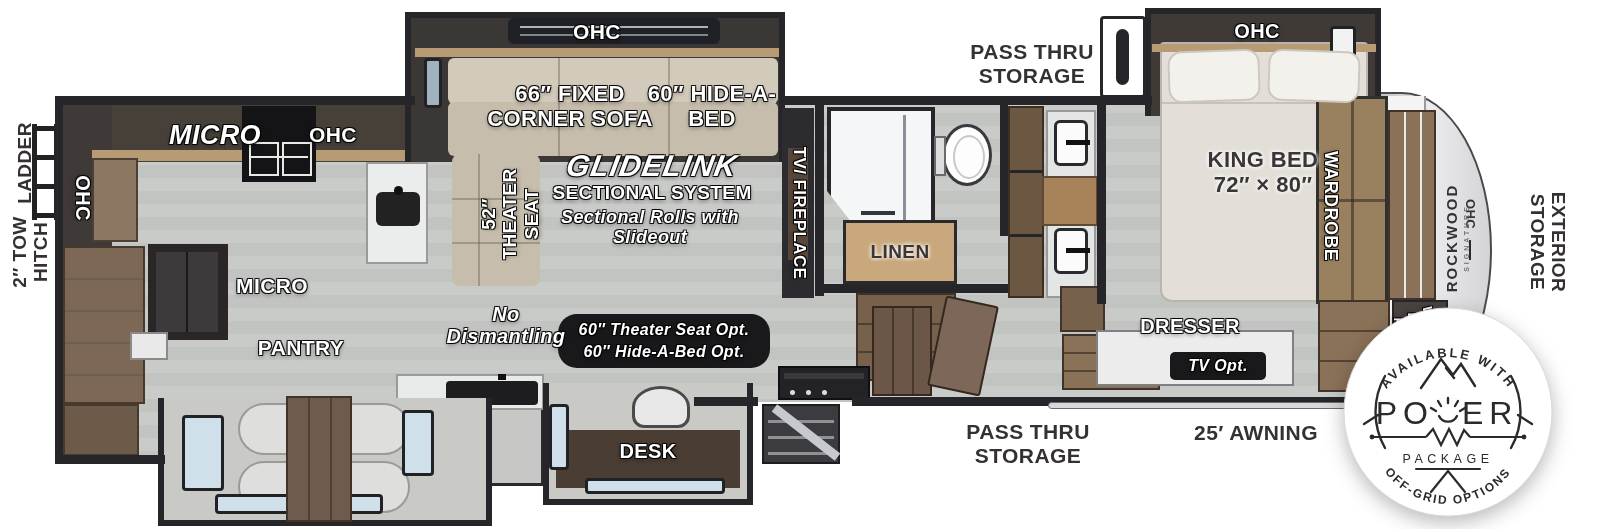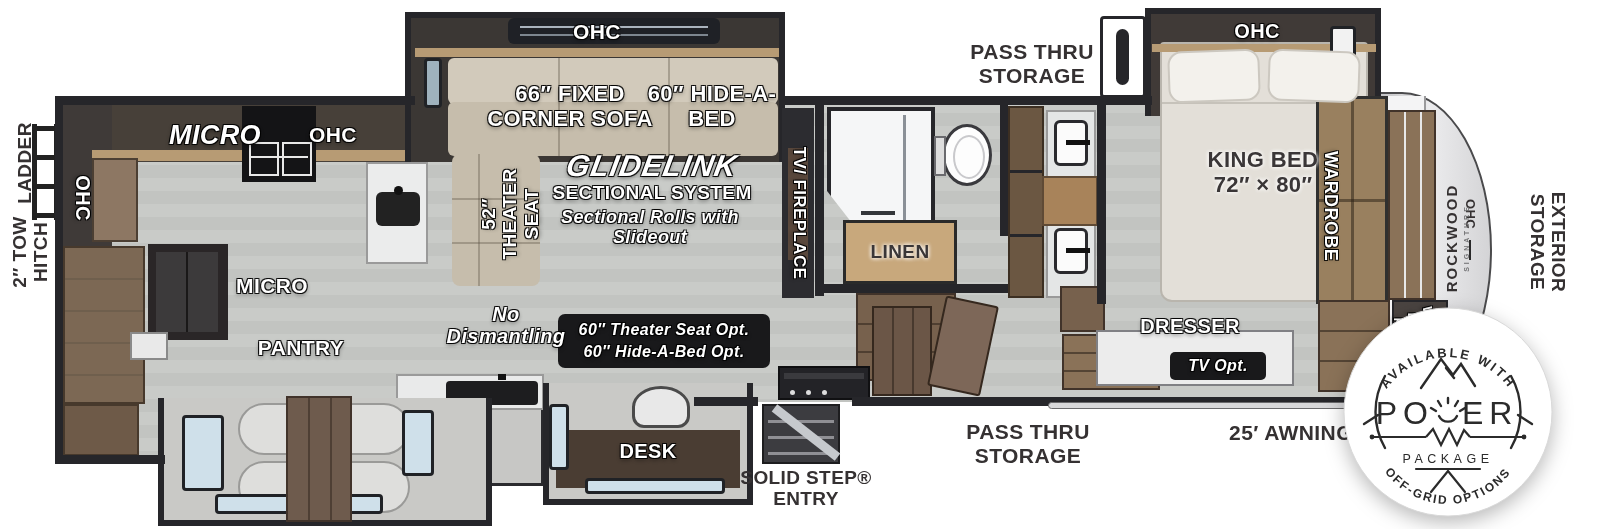--- a/index.html
+++ b/index.html
@@ -11,21 +11,21 @@
   .box{position:absolute;border:6px solid #26262a;box-sizing:border-box;z-index:3;}
   .lbl{position:absolute;font-weight:bold;color:#fff;white-space:pre-line;text-align:center;
        line-height:1.12;letter-spacing:.4px;z-index:6;
        transform:translate(-50%,-50%);
        text-shadow:-1px -1px 0 rgba(0,0,0,.85),1px -1px 0 rgba(0,0,0,.85),
                    -1px 1px 0 rgba(0,0,0,.85),1px 1px 0 rgba(0,0,0,.85),0 2px 4px rgba(0,0,0,.45);}
   .v90{transform:translate(-50%,-50%) rotate(90deg);}
   .vm90{transform:translate(-50%,-50%) rotate(-90deg);}
   .dk{color:#3a3637;text-shadow:0 0 4px rgba(255,255,255,.95),0 0 4px rgba(255,255,255,.9);}
   .out{color:#353132;text-shadow:none;}
-  .badge{position:absolute;background:#19191b;border-radius:7px;z-index:5;}
+  .badge{position:absolute;background:#19191b;border-radius:19px;z-index:5;}
   .badge .lbl{position:relative;left:auto;top:auto;transform:none;font-style:italic;}
   .it{font-style:italic;}
   .win{position:absolute;background:#cfe0ea;border:3px solid #202226;border-radius:4px;box-sizing:border-box;z-index:4;}
   .wood{background:#8a7258;}
   .seam{position:absolute;background:rgba(90,80,65,.35);}
 </style>
 </head>
 <body>
 
 <div id="plan">
@@ -178,22 +178,20 @@
     <div class="abs" style="left:4px;top:30px;width:66px;height:3px;background:#8f8f94;"></div>
     <div class="abs" style="left:4px;top:46px;width:66px;height:3px;background:#8f8f94;"></div>
     <div class="abs" style="left:2px;top:22px;width:80px;height:9px;background:#c6c9cd;transform:rotate(38deg);"></div>
   </div>
   <div class="abs" style="left:778px;top:366px;width:92px;height:34px;background:#232327;border:2px solid #101012;box-sizing:border-box;z-index:3;">
     <div class="abs" style="left:4px;top:5px;width:80px;height:6px;background:#3a3a3e;"></div>
     <div class="abs" style="left:10px;top:22px;width:5px;height:5px;background:#ddd;border-radius:50%;"></div>
     <div class="abs" style="left:26px;top:22px;width:5px;height:5px;background:#ddd;border-radius:50%;"></div>
     <div class="abs" style="left:42px;top:22px;width:5px;height:5px;background:#ddd;border-radius:50%;"></div>
   </div>
-  <span class="lbl out" style="left:806px;top:488px;font-size:19px;">SOLID STEP®
-ENTRY</span>
 
   <div class="wall" style="left:815px;top:104px;width:9px;height:192px;"></div>
   <div class="wall" style="left:1000px;top:104px;width:8px;height:132px;"></div>
   <div class="wall" style="left:815px;top:284px;width:193px;height:9px;"></div>
   <div class="abs" style="left:827px;top:107px;width:108px;height:120px;background:#f5f6f7;border:4px solid #26262a;box-sizing:border-box;z-index:3;
               clip-path:polygon(0 0,100% 0,100% 100%,26% 100%,0 70%);">
     <div class="abs" style="left:72px;top:4px;width:3px;height:108px;background:#8a9097;"></div>
     <div class="abs" style="left:30px;top:100px;width:34px;height:4px;background:#33363a;"></div>
   </div>
   <div class="abs" style="left:942px;top:124px;width:50px;height:62px;background:#fdfdfd;border:3px solid #3a3a3e;border-radius:50%;box-sizing:border-box;z-index:3;">
@@ -266,21 +264,21 @@
   <div class="abs" style="left:1392px;top:300px;width:56px;height:96px;background:#4a4441;border:2px solid #26262a;box-sizing:border-box;z-index:3;"></div>
   <span class="lbl v90" style="left:1412px;top:336px;font-size:13px;z-index:4;">WASHER
 DRYER
 PREP</span>
   <span class="lbl v90 out" style="left:1470px;top:214px;font-size:13px;z-index:3;">OHC</span>
   <div class="abs" style="left:1469px;top:240px;width:2px;height:20px;background:#2a2a2a;z-index:3;"></div>
 
   <div class="abs" style="left:1048px;top:402px;width:315px;height:7px;background:#d8d8da;border:1px solid #6a6a6c;border-radius:4px;box-sizing:border-box;z-index:5;"></div>
   <span class="lbl out" style="left:1028px;top:444px;font-size:21px;">PASS THRU
 STORAGE</span>
-  <span class="lbl out" style="left:1256px;top:433px;font-size:21px;margin-left:35px;">25′ AWNING</span>
+  <span class="lbl out" style="left:1256px;top:433px;font-size:21px;">25′ AWNING</span>
 
   <svg width="212" height="212" viewBox="0 0 212 212" style="position:absolute;left:1342px;top:306px;z-index:9;filter:drop-shadow(0 6px 10px rgba(0,0,0,.28));">
     <defs>
       <path id="arcTop" d="M 32 114 A 75 75 0 0 1 180 114"></path>
       <path id="arcBot" d="M 28 120 A 78 78 0 0 0 184 120"></path>
     </defs>
     <circle cx="106" cy="106" r="104" fill="#ffffff" stroke="#d8d8d8" stroke-width="1"></circle>
     <g fill="none" stroke="#2b2b2b" stroke-width="2.4" stroke-linecap="round">
       <path d="M 43 142 A 73 73 0 0 1 43 70"></path>
       <path d="M 169 70 A 73 73 0 0 1 169 142"></path>

